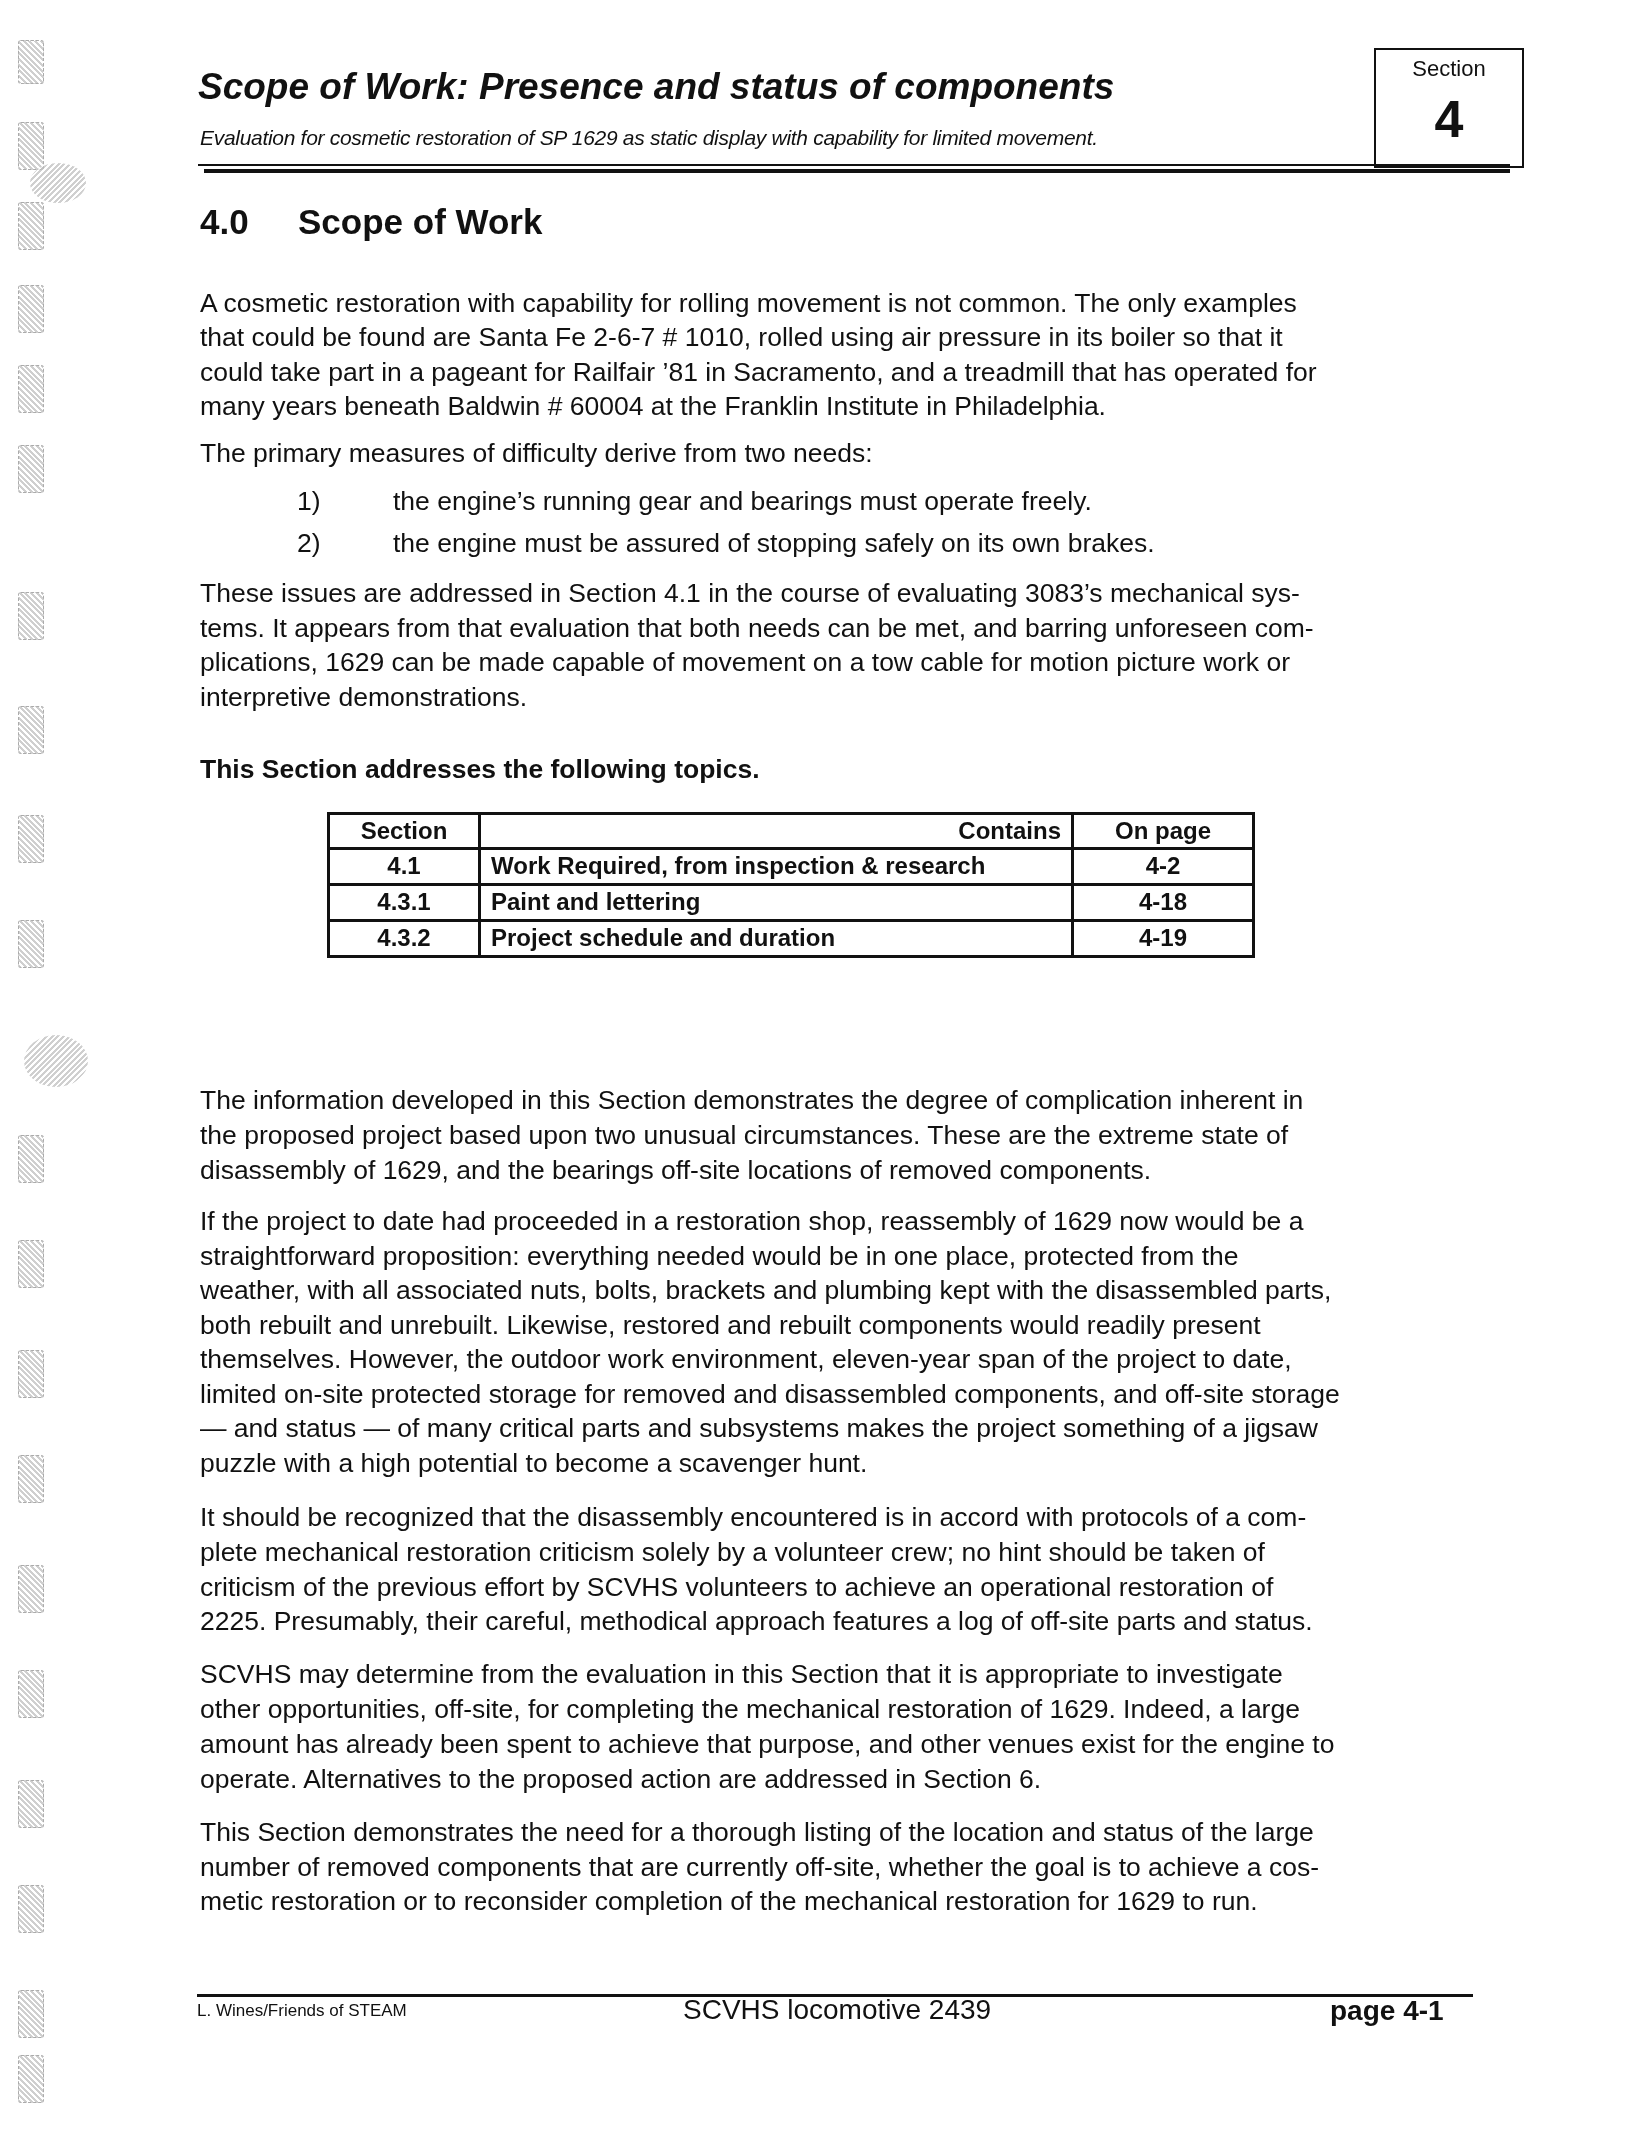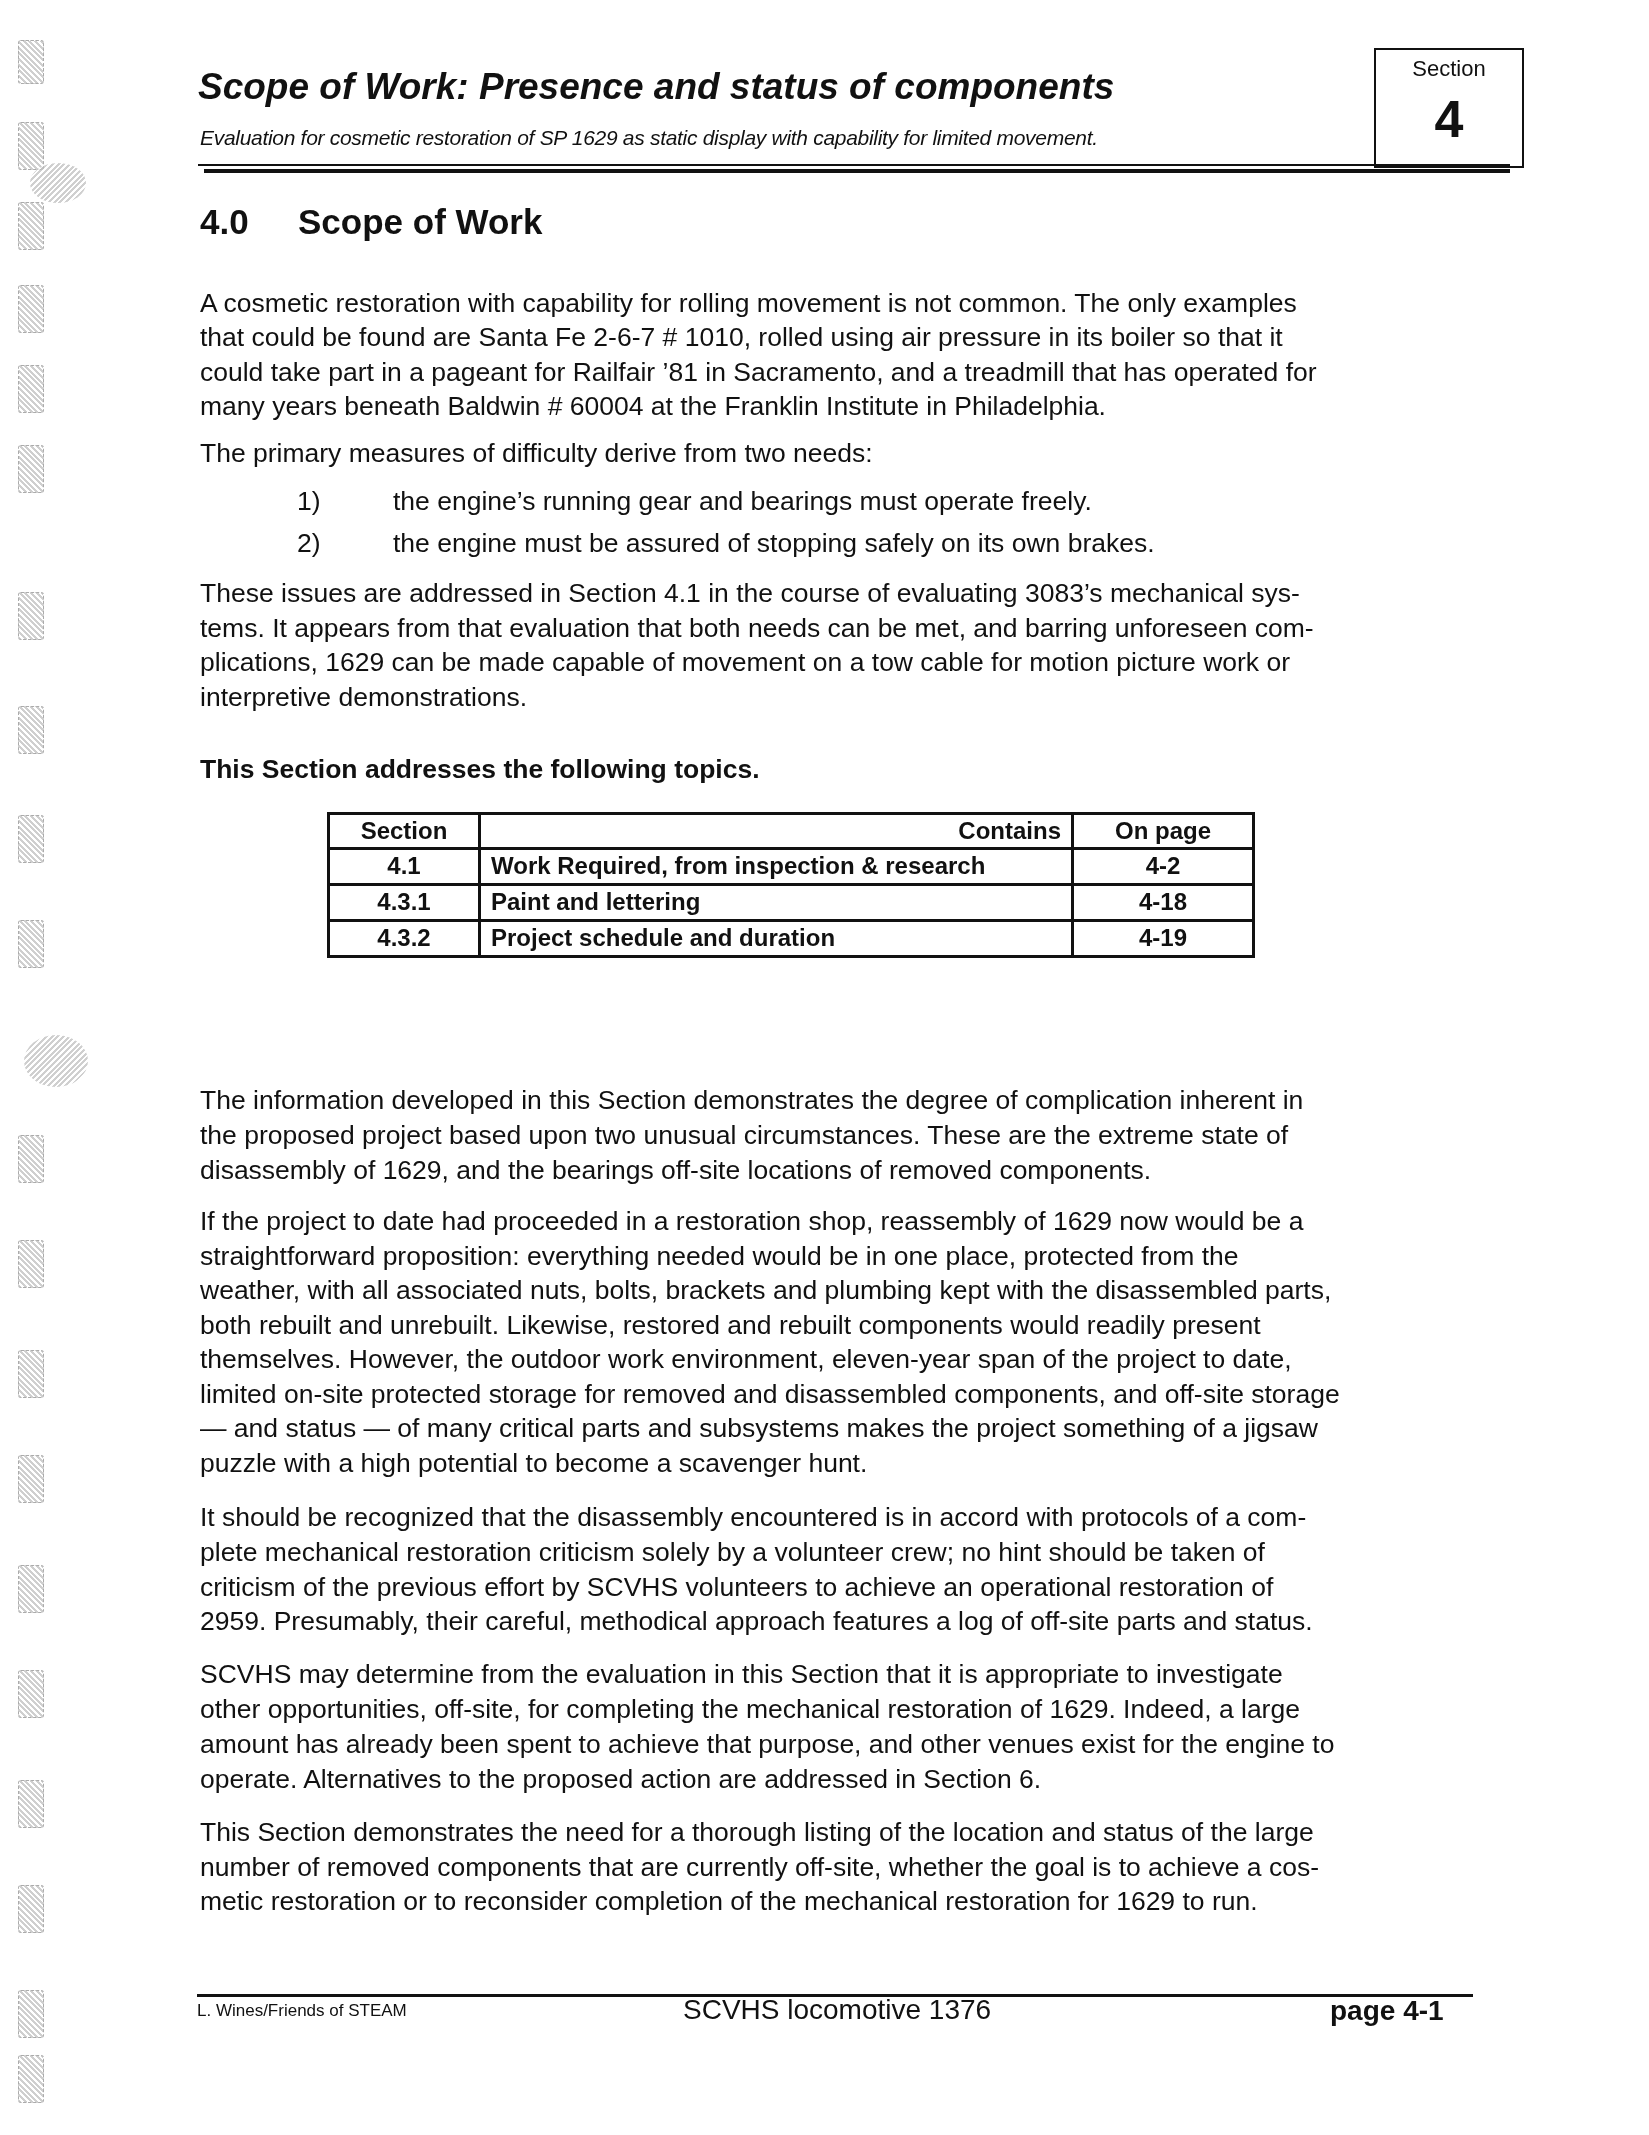--- a/index.html
+++ b/index.html
@@ -146,32 +146,32 @@
   <div class="line" style="top:1342px">themselves.  However, the outdoor work environment, eleven-year span of the project to date,</div>
   <div class="line" style="top:1377px">limited on-site protected storage for removed and disassembled components, and off-site storage</div>
   <div class="line" style="top:1411px">— and status — of many critical parts and subsystems makes the project something of a jigsaw</div>
   <div class="line" style="top:1446px">puzzle with a high potential to become a scavenger hunt.</div>
 </div>
 
 <div>
   <div class="line" style="top:1500px">It should be recognized that the disassembly encountered is in accord with protocols of a com-</div>
   <div class="line" style="top:1535px">plete mechanical restoration criticism solely by a volunteer crew; no hint should be taken of</div>
   <div class="line" style="top:1570px">criticism of the previous effort by SCVHS volunteers to achieve an operational restoration of</div>
-  <div class="line" style="top:1604px">2959.  Presumably, their careful, methodical approach features a log of off-site parts and status.</div>
+  <div class="line" style="top:1604px">2225.  Presumably, their careful, methodical approach features a log of off-site parts and status.</div>
 </div>
 
 <div>
   <div class="line" style="top:1657px">SCVHS may determine from the evaluation in this Section that it is appropriate to investigate</div>
   <div class="line" style="top:1692px">other opportunities, off-site, for completing the mechanical restoration of 1629.  Indeed, a large</div>
   <div class="line" style="top:1727px">amount has already been spent to achieve that purpose, and other venues exist for the engine to</div>
   <div class="line" style="top:1762px">operate.  Alternatives to the proposed action are addressed in Section 6.</div>
 </div>
 
 <div>
   <div class="line" style="top:1815px">This Section demonstrates the need for a thorough listing of the location and status of the large</div>
   <div class="line" style="top:1850px">number of removed components that are currently off-site, whether the goal is to achieve a cos-</div>
   <div class="line" style="top:1884px">metic restoration or to reconsider completion of the mechanical restoration for 1629 to run.</div>
 </div>
 
 <div class="frule"></div>
 <div class="abs fl">L. Wines/Friends of STEAM</div>
-<div class="abs fc">SCVHS locomotive 1376</div>
+<div class="abs fc">SCVHS locomotive 2439</div>
 <div class="abs fr">page 4-1</div>
 
 </body></html>

